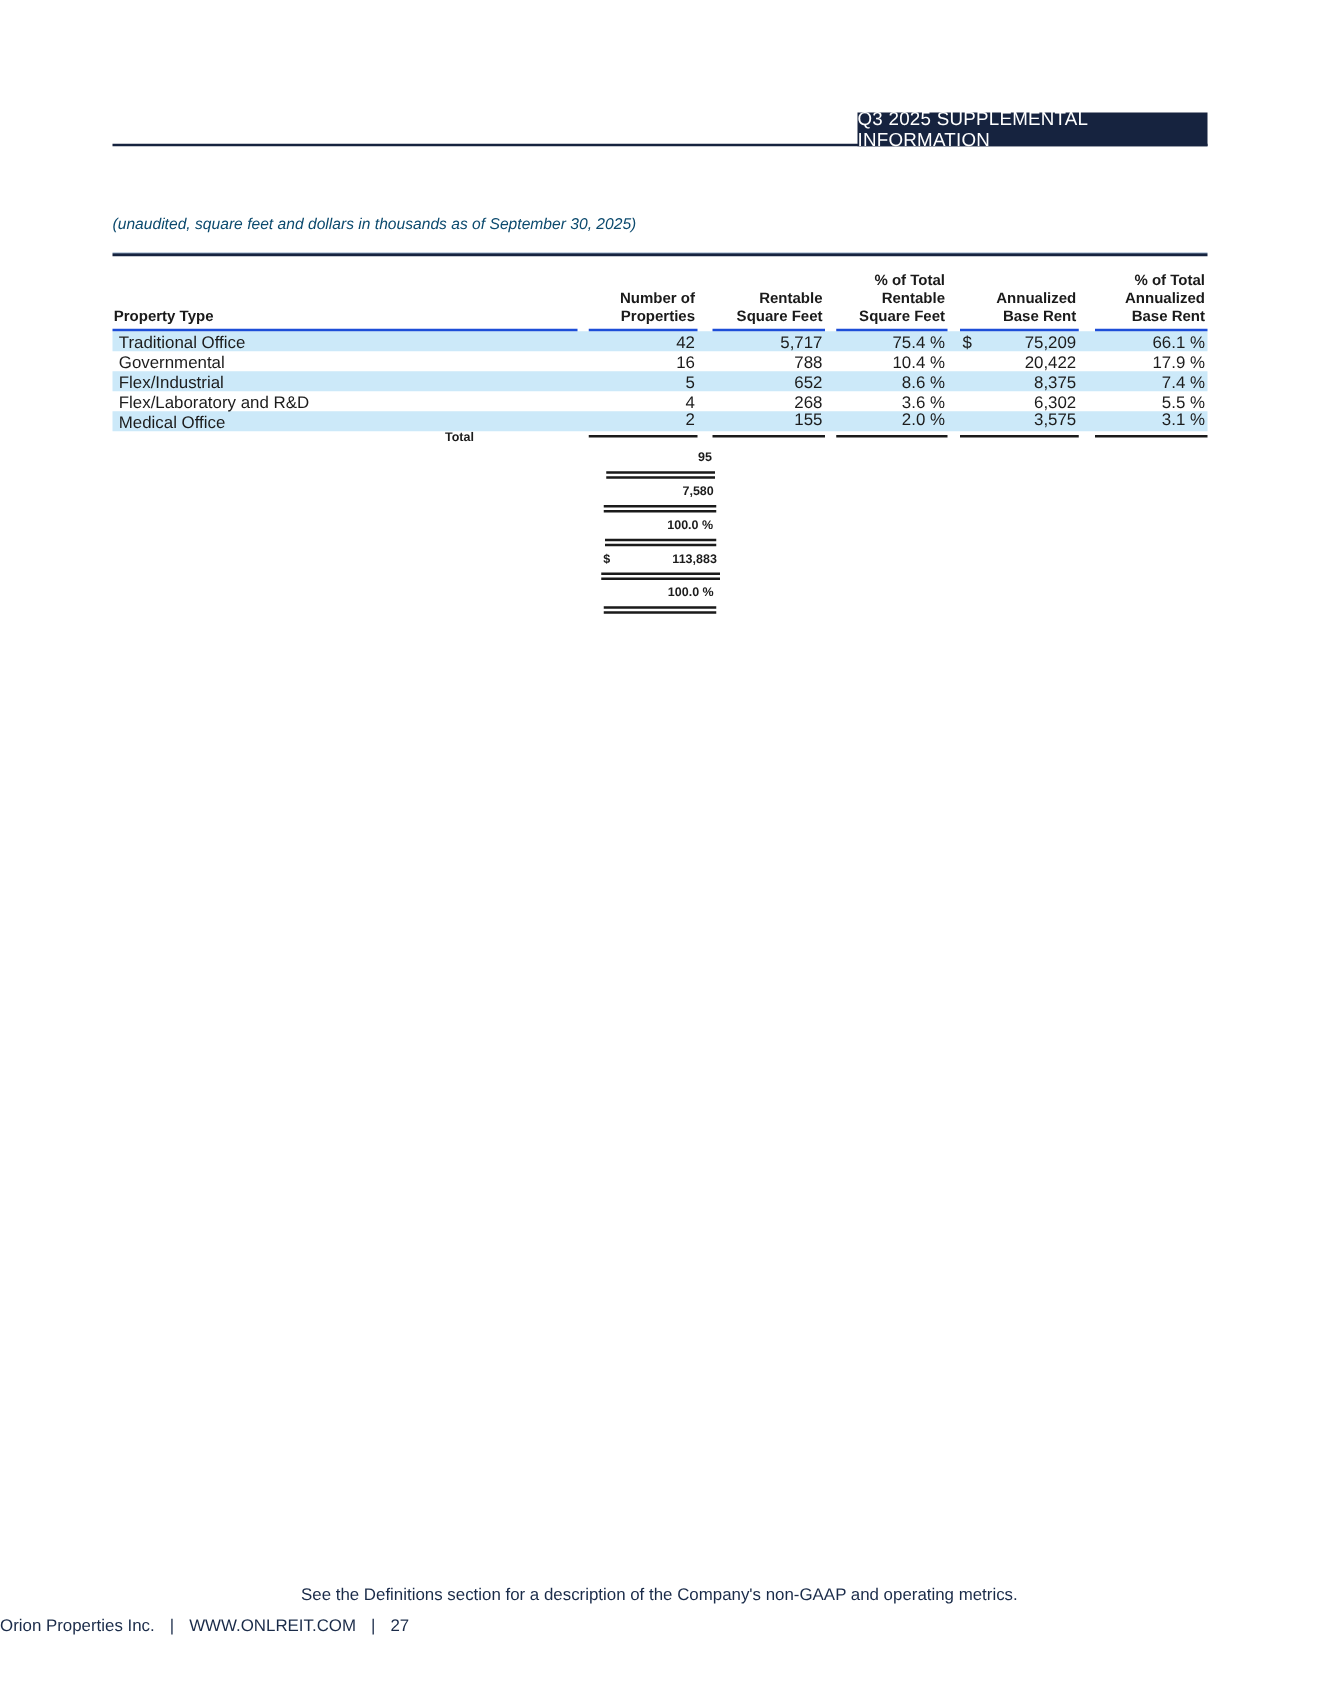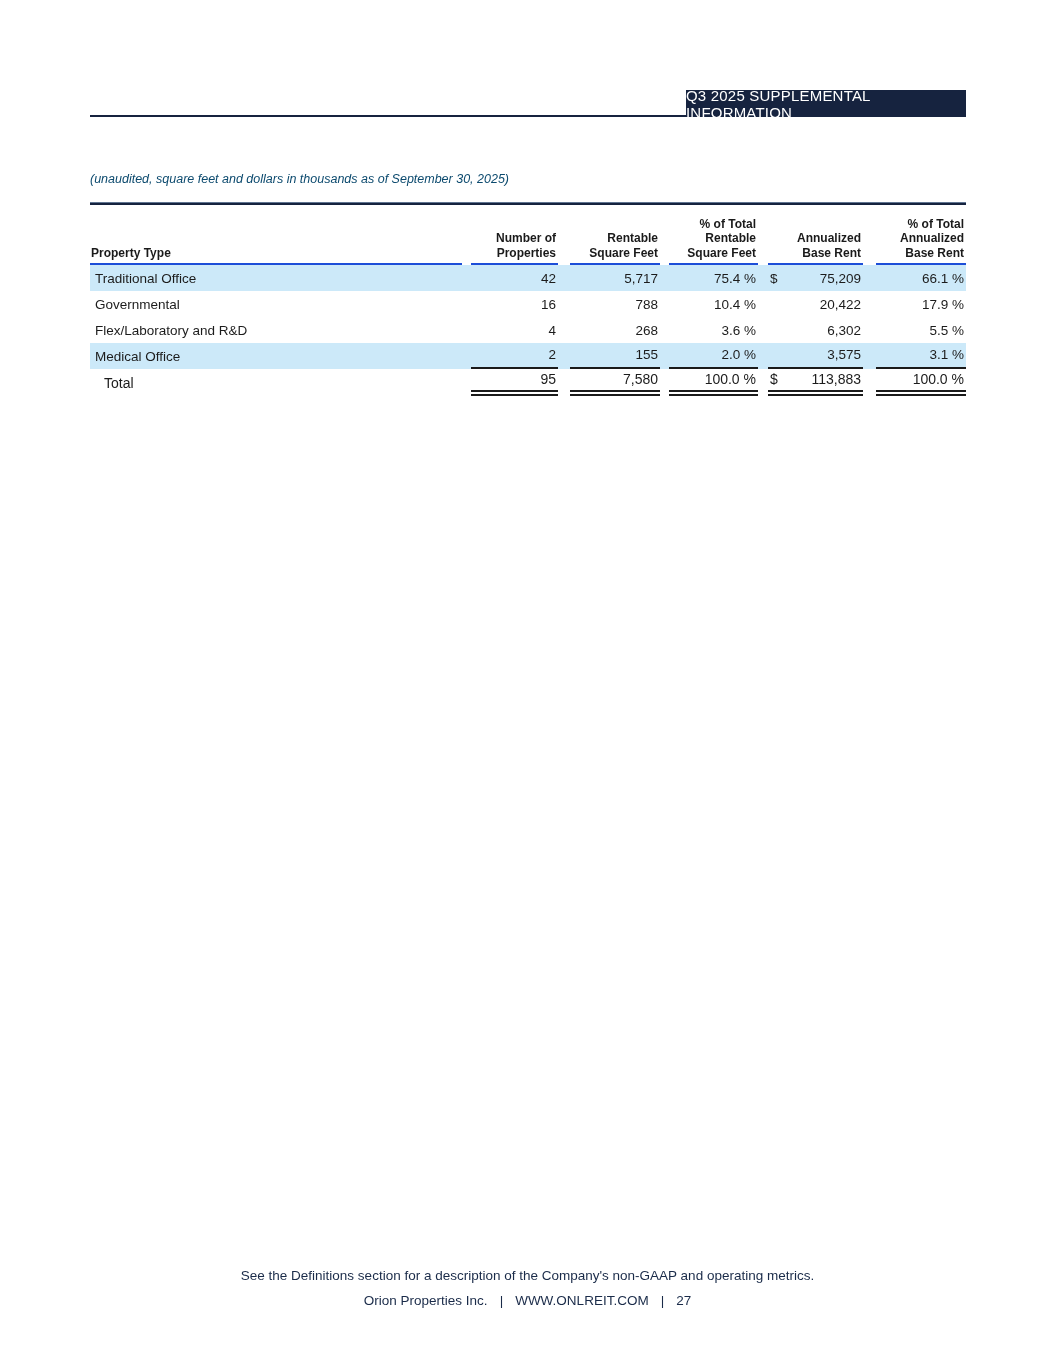--- a/index.html
+++ b/index.html
@@ -85,41 +85,42 @@
     line-height: 14.5px;
     white-space: pre-line;
     text-align: right;
     padding: 0 2px 3px 0;
     color: #1a1a1a;
   }
   .thead .hc.left { text-align: left; padding-left: 1px; }
   .thead .gap { border-bottom: none; }
 
   .drow {
-    height: 26px;
+    height: 16px;
     font-size: 13.5px;
     align-items: center;
   }
   .drow.stripe { background: #cce9f9; }
   .drow .c1 { padding-left: 5px; }
   .num { text-align: right; padding-right: 2px; }
   .money { display: flex; justify-content: space-between; padding-right: 2px; }
   .money .cur { padding-left: 2px; }
 
   .last .c2, .last .c3, .last .c4, .last .c5, .last .c6 {
     border-bottom: 2px solid #1a1a1a;
     height: 26px;
     line-height: 24px;
   }
 
   .totrow {
     height: 27px;
-    font-size: 14px;
-    font-weight: 400;
+    font-size: 10px;
+    font-weight: 700;
     align-items: center;
+    flex-direction: column;
   }
   .totrow .c1 { padding-left: 14px; }
   .totrow .c2, .totrow .c3, .totrow .c4, .totrow .c5, .totrow .c6 {
     border-bottom: 6px double #1a1a1a;
     height: 27px;
     line-height: 21px;
   }
 
   
   .footnote {
@@ -128,21 +129,21 @@
     width: 1055px;
     text-align: center;
     font-size: 13.5px;
     color: #1a2b49;
   }
   .pagefoot {
     position: absolute;
     left: 0; top: 1293px;
     width: 1055px;
     display: flex;
-    justify-content: center;
+    justify-content: flex-start;
     gap: 12px;
     font-size: 13.5px;
     color: #1a2b49;
   }
 </style>
 </head>
 <body>
 
 <div class="page">
 
@@ -204,20 +205,36 @@
       <div class="c4 num">10.4 %</div>
       <div class="g4"></div>
       <div class="c5 money">
         <span class="cur"></span>
         <span>20,422</span>
       </div>
       <div class="g5"></div>
       <div class="c6 num">17.9 %</div>
     </div>
 
+    <div class="trow drow stripe">
+      <div class="c1">Flex/Industrial</div>
+      <div class="g1"></div>
+      <div class="c2 num">5</div>
+      <div class="g2"></div>
+      <div class="c3 num">652</div>
+      <div class="g3"></div>
+      <div class="c4 num">8.6 %</div>
+      <div class="g4"></div>
+      <div class="c5 money">
+        <span class="cur"></span>
+        <span>8,375</span>
+      </div>
+      <div class="g5"></div>
+      <div class="c6 num">7.4 %</div>
+    </div>
 
     <div class="trow drow">
       <div class="c1">Flex/Laboratory and R&amp;D</div>
       <div class="g1"></div>
       <div class="c2 num">4</div>
       <div class="g2"></div>
       <div class="c3 num">268</div>
       <div class="g3"></div>
       <div class="c4 num">3.6 %</div>
       <div class="g4"></div>

